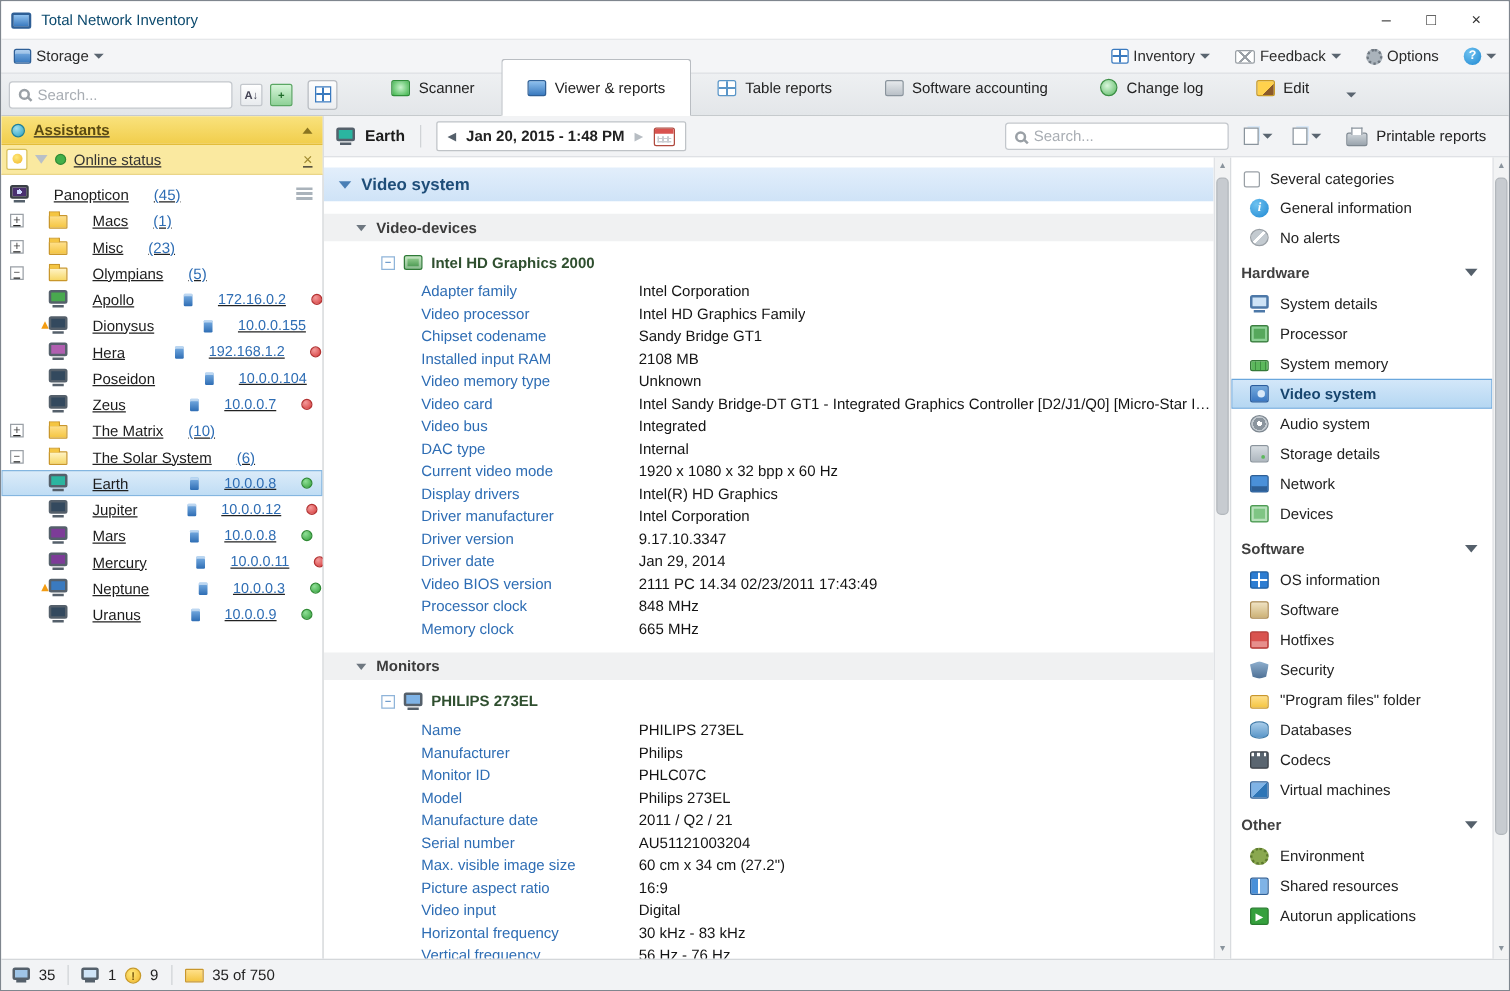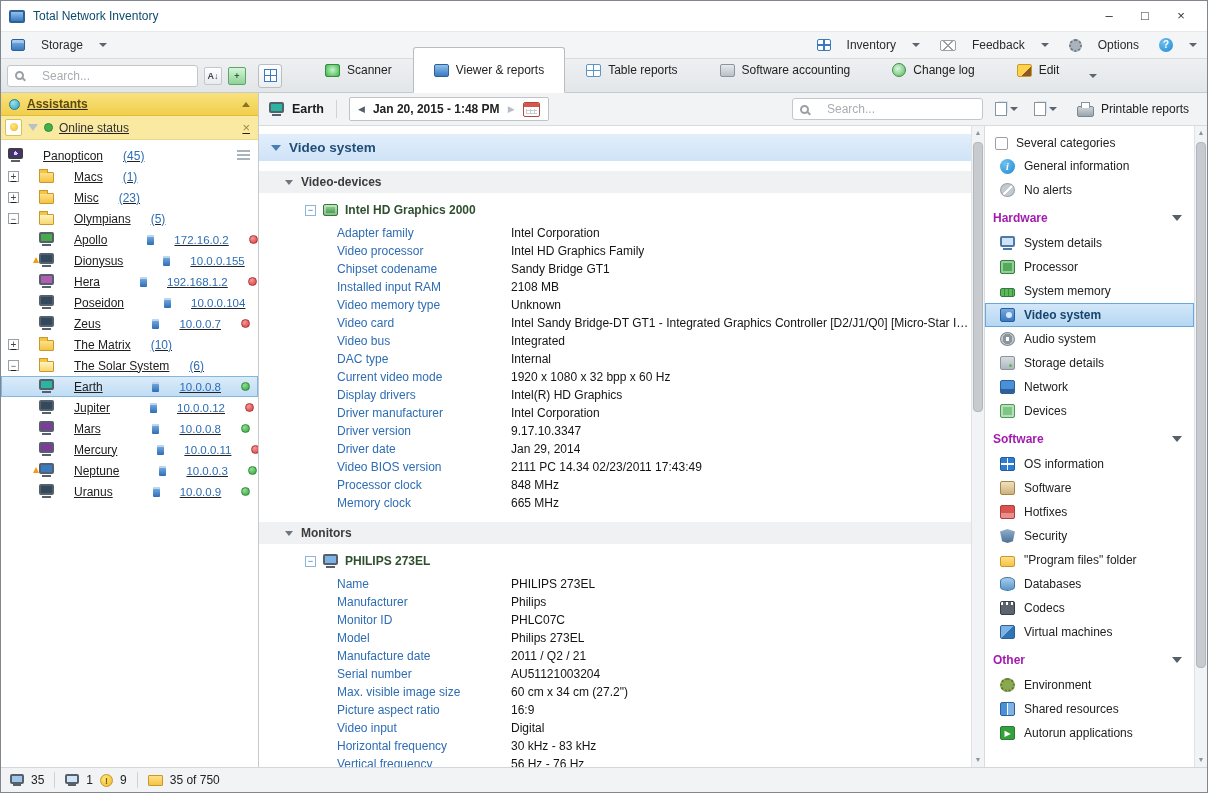--- a/index.html
+++ b/index.html
@@ -9,34 +9,34 @@
 
 
 .titlebar { height:30px; flex:0 0 auto; display:flex; align-items:center; padding:0 8px; background:#fff; }
 .app-icon { width:16px; height:13px; border:2px solid #2e5f96; border-radius:2px; background:linear-gradient(#8fc1ef,#3a7abf); margin-right:8px; }
 .title-text { font-size:12px; color:#0c4a6e; }
 .win-controls { margin-left:auto; display:flex; }
 .win-btn { width:36px; height:22px; text-align:center; line-height:22px; font-size:13px; color:#333; cursor:default; }
 
 
 .menubar { height:27px; flex:0 0 auto; background:#f4f5f7; border-top:1px solid #e6e8ea; display:flex; align-items:center; padding:0 10px; gap:20px; }
-.menu-item { display:flex; align-items:center; gap:16px; color:#2b2b2b; }
+.menu-item { display:flex; align-items:center; gap:4px; color:#2b2b2b; }
 .caret { width:0; height:0; border-left:4px solid transparent; border-right:4px solid transparent; border-top:4px solid #5a6570; }
 .mi-icon { width:14px; height:12px; border-radius:2px; }
 .storage-mi { background:linear-gradient(#7fb3e6,#3a7abf); border:1px solid #2e5f96; box-shadow:inset 0 3px 0 rgba(255,255,255,.35); }
 .inventory-mi { background:#fff; border:1px solid #3a7abf; background-image:linear-gradient(to right,transparent 44%,#3a7abf 44%,#3a7abf 56%,transparent 56%),linear-gradient(to bottom,transparent 44%,#3a7abf 44%,#3a7abf 56%,transparent 56%); }
 .feedback-mi { width:16px; height:11px; background:#fff; border:1px solid #9aa0a6; background-image:linear-gradient(135deg,transparent 46%,#9aa0a6 46%,#9aa0a6 54%,transparent 54%),linear-gradient(45deg,transparent 46%,#9aa0a6 46%,#9aa0a6 54%,transparent 54%); }
 .options-mi { width:13px; height:13px; border-radius:50%; background:#aab3bb; border:2px dotted #6e7780; }
 .help-mi { width:14px; height:14px; border-radius:50%; background:radial-gradient(circle at 35% 30%,#6fc2f0,#1e88d2); color:#fff; font-weight:bold; font-size:10px; text-align:center; line-height:14px; }
 .spacer { flex:1; }
 
 
 .tabbar { height:35px; flex:0 0 auto; background:linear-gradient(#eef0f2,#e3e6e9); border-top:1px solid #d9dcdf; border-bottom:1px solid #c6cacd; display:flex; align-items:center; padding:0 6px; }
 .search-box { display:flex; align-items:center; background:#fff; border:1px solid #c3c7cc; border-radius:3px; height:22px; padding:0 7px; gap:6px; }
-.search-box input { border:none; outline:none; font:inherit; font-size:12px; color:#333; width:148px; background:transparent;margin-left:12px; }
+.search-box input { border:none; outline:none; font:inherit; font-size:12px; color:#333; width:148px; background:transparent; }
 .search-box input::placeholder { color:#a8adb3; }
 .mag { width:9px; height:9px; border:2px solid #9aa0a6; border-radius:50%; position:relative; flex:0 0 auto; }
 .mag::after { content:""; position:absolute; width:5px; height:2px; background:#9aa0a6; transform:rotate(45deg); right:-4px; bottom:-2px; }
 .tool-ic { width:18px; height:18px; margin-left:6px; border-radius:2px; display:flex; align-items:center; justify-content:center; font-size:9px; color:#445; }
 .sort-ic { background:linear-gradient(#fff,#e8ebee); border:1px solid #c3c7cc; font-weight:bold; }
 .addip-ic { background:linear-gradient(#d6f5d9,#8fd197); border:1px solid #5aa763; font-weight:bold; color:#1f6b2a; }
 .grid-btn { width:24px; height:24px; margin:0 10px 0 12px; border:1px solid #b9bdc2; border-radius:3px; background:linear-gradient(#fdfdfd,#eceef1); display:flex; align-items:center; justify-content:center; }
 .grid-glyph { width:13px; height:13px; background:#fff; border:1px solid #3a7abf; background-image:linear-gradient(to right,transparent 42%,#3a7abf 42%,#3a7abf 58%,transparent 58%),linear-gradient(to bottom,transparent 42%,#3a7abf 42%,#3a7abf 58%,transparent 58%); }
 .tab-strip { display:flex; align-items:flex-end; height:100%; margin-left:12px; }
 .tab { display:flex; align-items:center; gap:7px; padding:0 20px; height:46px; margin-bottom:-1px; color:#222; border:1px solid transparent; }
@@ -145,21 +145,21 @@
 .sb-arrow { position:absolute; left:0; right:0; height:14px; font-size:7px; color:#8a949d; text-align:center; line-height:14px; }
 .sb-arrow.up { top:0; } .sb-arrow.down { bottom:0; }
 .sb-thumb { position:absolute; left:1px; right:1px; border-radius:4px; background:#c7cbd0; border:1px solid #b2b7bc; }
 
 
 .right-panel { width:210px; flex:0 0 auto; border-left:1px solid #d9dcdf; background:#fff; overflow:hidden; padding-top:6px; }
 .cat-row { height:22px; display:flex; align-items:center; gap:8px; padding:0 10px; color:#222; }
 .checkbox { width:13px; height:13px; border:1px solid #9aa0a6; border-radius:2px; background:#fff; flex:0 0 auto; }
 .cat-item { height:24px; display:flex; align-items:center; gap:9px; padding:0 8px 0 14px; color:#222; border:1px solid transparent; }
 .cat-item[data-selected="true"] { background:linear-gradient(#d3e7f9,#b5d7f2); border-color:#6aa7dd; font-weight:bold; color:#17456e; }
-.cat-section-header { height:26px; display:flex; align-items:center; padding:0 12px 0 8px; font-weight:bold; color:#a21caf; margin-top:3px; }
+.cat-section-header { height:26px; display:flex; align-items:center; padding:0 12px 0 8px; font-weight:bold; color:#404040; margin-top:3px; }
 .chev { margin-left:auto; width:0; height:0; border-left:5px solid transparent; border-right:5px solid transparent; border-top:6px solid #55606b; }
 .cat-icon { width:15px; height:14px; border-radius:2px; flex:0 0 auto; position:relative; }
 .cat-item[data-icon="info"] .cat-icon, .ci-info { width:15px; height:15px; border-radius:50%; background:radial-gradient(circle at 35% 30%,#6fc2f0,#1e88d2); color:#fff; font-weight:bold; font-size:10px; text-align:center; line-height:15px; }
 .cat-item[data-icon="info"] .cat-icon::before { content:"i"; font-family:"Liberation Serif",serif; font-style:italic; }
 .cat-item[data-icon="no-alerts"] .cat-icon { border-radius:50%; background:linear-gradient(135deg,#c3cad0 44%,#fff 44%,#fff 56%,#c3cad0 56%); border:1px solid #9aa0a6; }
 .cat-item[data-icon="system-details"] .cat-icon { height:11px; border:2px solid #4d78a8; background:#cfe4f7; margin-bottom:3px; }
 .cat-item[data-icon="system-details"] .cat-icon::after { content:""; position:absolute; left:1px; right:1px; bottom:-5px; height:2px; background:#4d78a8; }
 .cat-item[data-icon="processor"] .cat-icon { background:#56a85c; border:1px solid #3c7d41; box-shadow:inset 0 0 0 2px #8fd197; }
 .cat-item[data-icon="system-memory"] .cat-icon { height:9px; margin-top:3px; background:repeating-linear-gradient(90deg,#5cb85c 0 3px,#3e8e41 3px 4px); border:1px solid #357a38; }
 .cat-item[data-icon="video-system"] .cat-icon { background:linear-gradient(#74a9dc,#3b78c3); border:1px solid #2a5d9e; }

